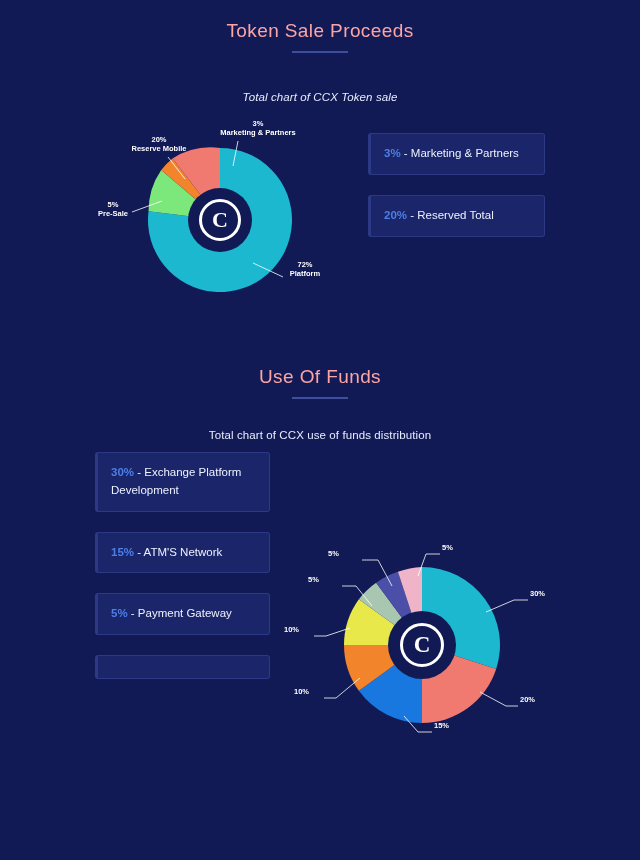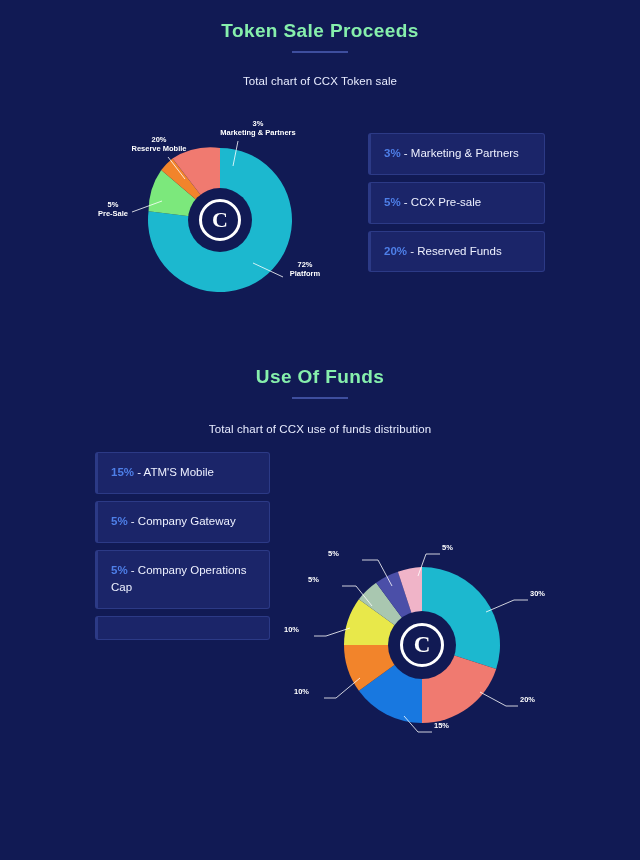--- a/index.html
+++ b/index.html
@@ -9,38 +9,38 @@
     background: #111a54;
     font-family: "Liberation Sans", sans-serif;
     color: #ffffff;
     overflow: hidden;
   }
   .page { position: relative; width: 640px; height: 860px; }
 
   .section-title {
     text-align: center;
     font-size: 19px;
-    font-weight: bold;
+    font-weight: normal;
     letter-spacing: 0.4px;
-    color: #86efac;
+    color: #fca5a5;
   }
   .title-rule {
     width: 56px; height: 2px;
     background: #3e4e9e;
     margin: 9px auto 0;
   }
   .section-sub {
     text-align: center;
     font-size: 11.5px;
     color: #e8ecff;
     letter-spacing: 0.1px;
   }
 
   
-  .legend { display: flex; flex-direction: column; gap: 7px; }
+  .legend { display: flex; flex-direction: column; gap: 20px; }
   .legend-item {
     background: #1b2569;
     border: 1px solid #2c3a86;
     border-left: 3px solid #2c3a86;
     border-radius: 3px;
     padding: 11px 13px;
     font-size: 11.5px;
     color: #eef1ff;
     line-height: 1.55;
   }
@@ -72,28 +72,28 @@
     line-height: 1.25;
     white-space: pre-line;
   }
   .lbl.right { text-align: left; }
   .lbl.left { text-align: right; }
   .lbl.center { text-align: center; }
 
   
   #sec1 { position: absolute; left: 0; top: 0; width: 640px; }
   #sec1 .title { margin-top: 20px; }
-  #sec1 .sub { margin-top: 22px; }
+  #sec1 .sub { margin-top: 38px; font-style: italic; }
   #pie1-wrap { position: absolute; left: 90px; top: 105px; width: 260px; height: 200px; }
   #legend1 { position: absolute; left: 368px; top: 133px; width: 177px; }
 
   
   #sec2 { position: absolute; left: 0; top: 352px; width: 640px; }
   #sec2 .title { margin-top: 14px; }
-  #sec2 .sub { margin-top: 24px; }
+  #sec2 .sub { margin-top: 30px; }
   #legend2 { position: absolute; left: 95px; top: 452px; width: 175px; }
   #pie2-wrap { position: absolute; left: 300px; top: 530px; width: 280px; height: 230px; }
 </style>
 </head>
 <body>
 
 <div class="page">
 
   <div id="sec1">
     <div class="section-title title">Token Sale Proceeds</div>
@@ -125,35 +125,34 @@
 
       <div class="lbl center" style="left:28px; top:30px; width:82px;"><span>20%</span><br><span>Reserve Mobile</span></div>
 
       <div class="lbl center" style="left:-1px; top:95px; width:48px;"><span>5%</span><br><span>Pre-Sale</span></div>
 
       <div class="lbl center" style="left:188px; top:155px; width:54px;"><span>72%</span><br><span>Platform</span></div>
     </div>
 
     <div id="legend1" class="legend">
       <div class="legend-item"><span class="pct">3%</span><span> - Marketing &amp; Partners</span></div>
-      <div class="legend-item"><span class="pct">5%</span><span> - CCX Pre-sale</span></div>
-      <div class="legend-item"><span class="pct">20%</span><span> - Reserved Funds</span></div>
+      <div class="legend-item"><span class="pct">20%</span><span> - Reserved Total</span></div>
     </div>
   </div>
 
   <div id="sec2">
     <div class="section-title title">Use Of Funds</div>
     <div class="title-rule"></div>
     <div class="section-sub sub">Total chart of CCX use of funds distribution</div>
   </div>
 
   <div id="legend2" class="legend">
-    <div class="legend-item"><span class="pct">15%</span><span> - ATM'S Mobile</span></div>
-    <div class="legend-item"><span class="pct">5%</span><span> - Company Gateway</span></div>
-    <div class="legend-item"><span class="pct">5%</span><span> - Company Operations Cap</span></div>
+    <div class="legend-item"><span class="pct">30%</span><span> - Exchange Platform Development</span></div>
+    <div class="legend-item"><span class="pct">15%</span><span> - ATM'S Network</span></div>
+    <div class="legend-item"><span class="pct">5%</span><span> - Payment Gateway</span></div>
     <div class="legend-item"></div>
   </div>
 
   <div id="pie2-wrap" class="pie-wrap">
     <svg class="pie" width="280" height="230" viewBox="0 0 280 230">
 
       <path d="M122 115 L122 37 A78 78 0 0 1 196.18 139.1 Z" fill="#1cb8cf"></path>
 
       <path d="M122 115 L196.18 139.1 A78 78 0 0 1 122 193 Z" fill="#f07a70"></path>
 

